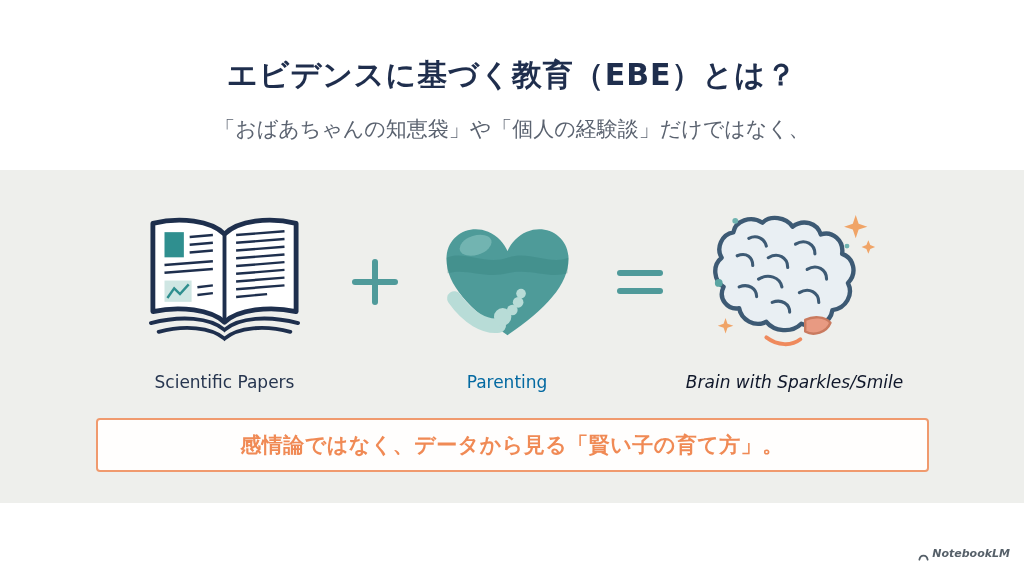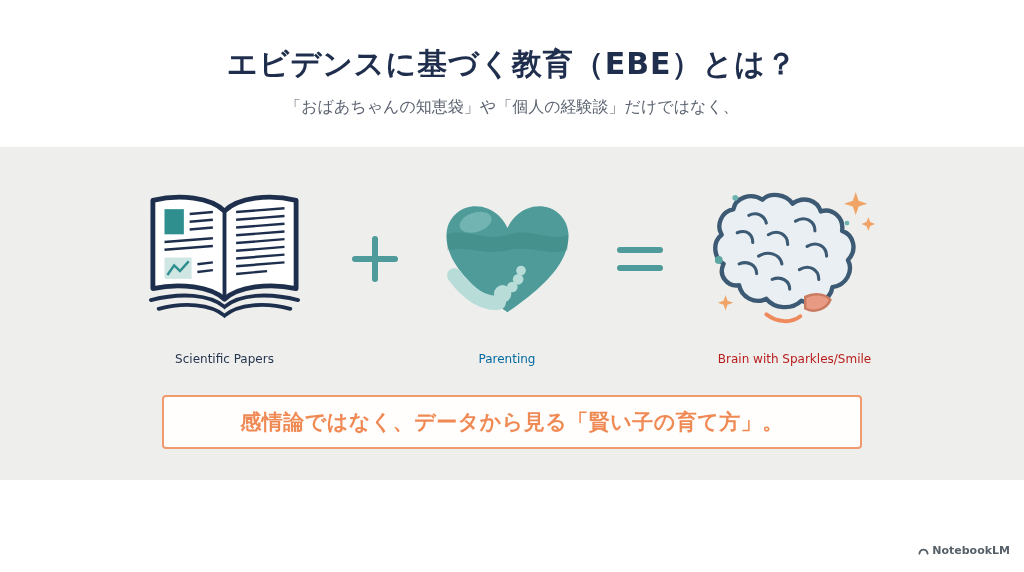--- a/index.html
+++ b/index.html
@@ -8,29 +8,29 @@
     font-family: "DejaVu Sans", "Liberation Sans", sans-serif;
     width: 1024px; height: 572px; overflow: hidden;
   }
   .slide {
     position: relative;
     width: 1024px; height: 572px;
     background: #ffffff;
     overflow: hidden;
   }
   
-  .header { padding-top: 44px; text-align: center; }
+  .header { padding-top: 55px; text-align: center; }
   .title {
     font-size: 30px; font-weight: bold;
     color: #1f2e4d; letter-spacing: 1px;
     line-height: 40px;
   }
   .intro {
-    margin-top: 8px;
-    font-size: 16px; color: #5b6370;
+    margin-top: 20px;
+    font-size: 21px; color: #5b6370;
     line-height: 29px; text-align: center;
   }
   
   .band {
     margin-top: 26px;
     width: 1024px; height: 333px;
     background: #eeefec;
   }
   .equation {
     display: flex; align-items: flex-start; justify-content: center;
@@ -38,54 +38,55 @@
   }
   .eq-col { display: flex; flex-direction: column; align-items: center; }
   .col-book  { width: 225px; }
   .col-op    { width: 75px; }
   .col-heart { width: 190px; }
   .col-brain { width: 235px; }
   .icon-area {
     height: 168px; display: flex; align-items: center; justify-content: center;
   }
   .eq-label {
-    margin-top: 4px; font-size: 12px; line-height: 24px; text-align: left;
+    margin-top: 4px; font-size: 17px; line-height: 24px; text-align: left;
   }
   .label-book  { color: #26354f; }
   .label-heart { color: #0369a1; }
-  .label-brain { color: #b91c1c; }
+  .label-brain { color: #0f172a; font-style: italic; }
   
   .plus-icon { position: relative; width: 46px; height: 46px; }
   .plus-icon::before, .plus-icon::after {
     content: ""; position: absolute; background: #4f9a9a; border-radius: 3px;
   }
   .plus-icon::before { left: 0; top: 20px; width: 46px; height: 6px; }
   .plus-icon::after  { left: 20px; top: 0; width: 6px; height: 46px; }
   
   .equals-icon { width: 46px; }
   .equals-bar { width: 46px; height: 6px; background: #4f9a9a; border-radius: 3px; }
   .equals-bar + .equals-bar { margin-top: 12px; }
   
   .callout {
     margin: 24px auto 0;
-    width: 700px; min-height: 54px;
+    width: 833px; min-height: 54px;
     border: 2px solid #f09a6e; border-radius: 4px;
     background: #fffefd;
     display: flex; align-items: center; justify-content: center;
     padding: 10px 14px;
   }
   .callout-text {
     font-size: 21px; font-weight: bold; color: #f08a55;
     text-align: center; letter-spacing: 0.5px;
   }
   
   .watermark {
-    position: absolute; right: 14px; bottom: 12px;
-    display: flex; align-items: center; gap: 3px;
+    position: absolute; right: 14px; bottom: 6px;
+    display: flex; align-items: flex-start; gap: 3px;
     color: #566069;
+    font-style: italic;
   }
   .watermark-text { font-size: 11px; font-weight: bold; }
 </style>
 </head>
 <body>
 
 <div class="slide">
 
   <div class="header">
     <div class="title">エビデンスに基づく教育（EBE）とは？</div>

